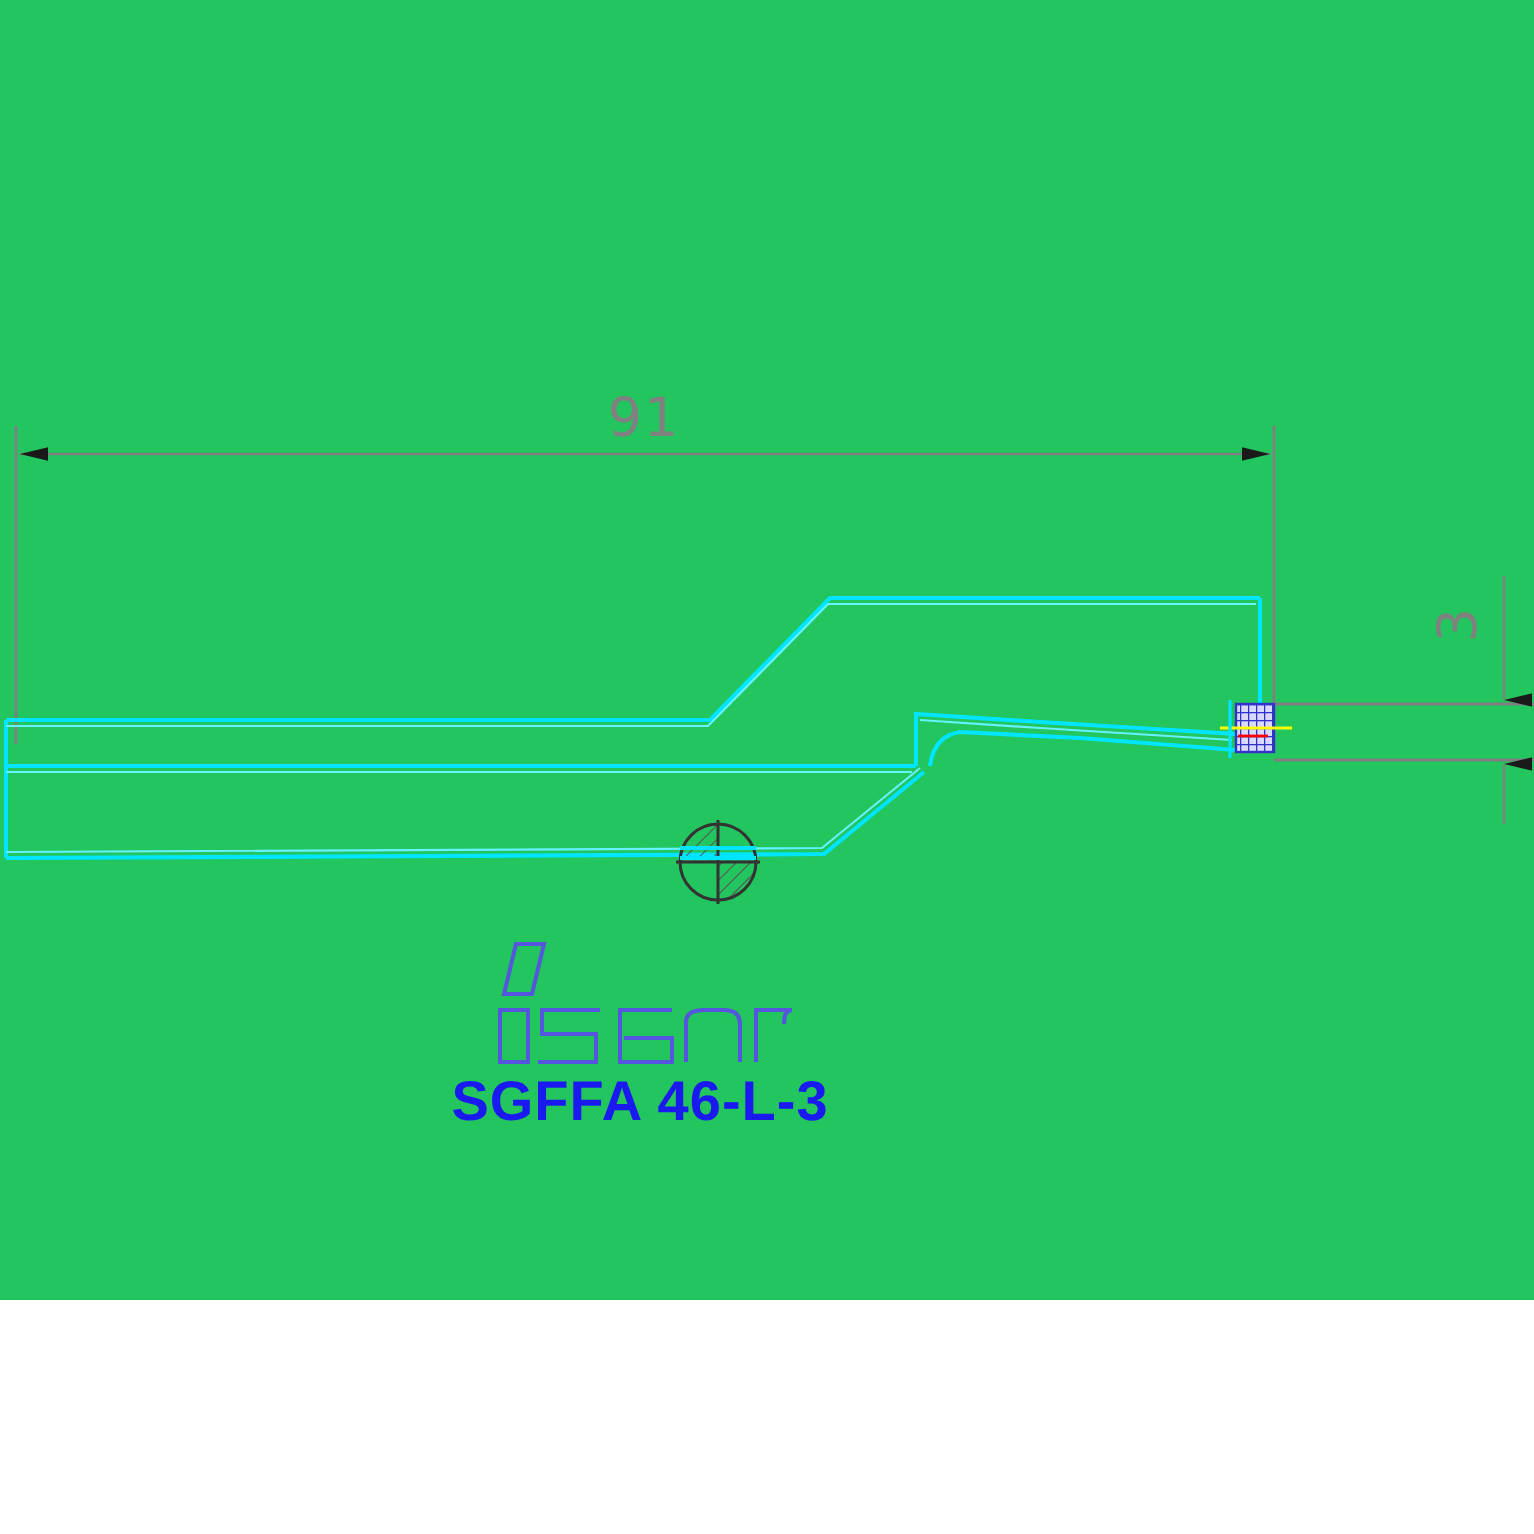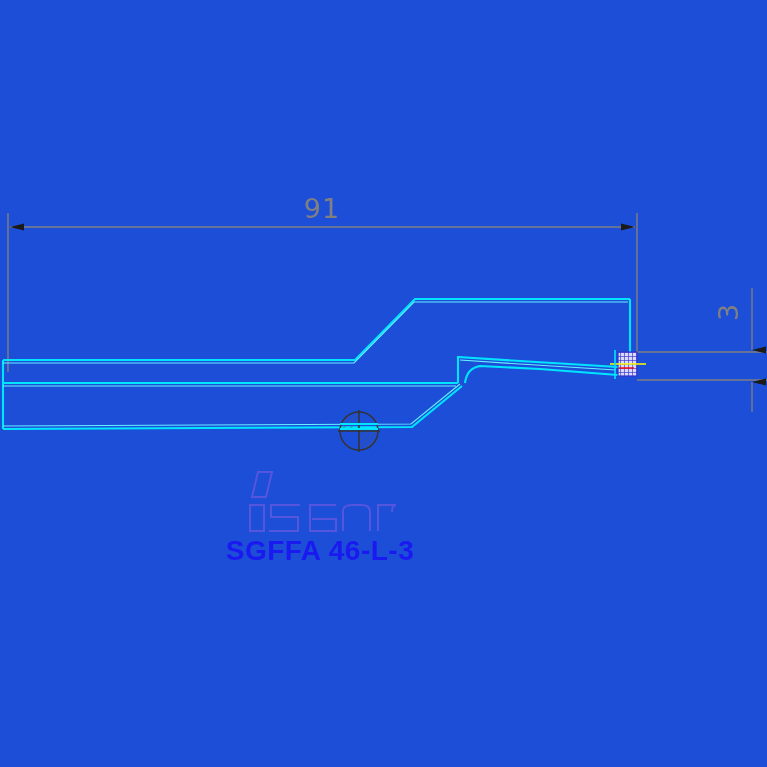--- a/index.html
+++ b/index.html
@@ -6,22 +6,22 @@
     margin: 0;
     padding: 0;
     background: #ffffff;
   }
   body {
     font-family: "Liberation Sans", sans-serif;
   }
   #stage {
     position: relative;
     width: 767px;
-    height: 767px;
-    background: #1d4ed8;
+    height: 650px;
+    background: #22c55e;
     overflow: hidden;
   }
   #drawing-svg {
     position: absolute;
     left: 0;
     top: 0;
     width: 767px;
     height: 767px;
   }
   .dim-text {

